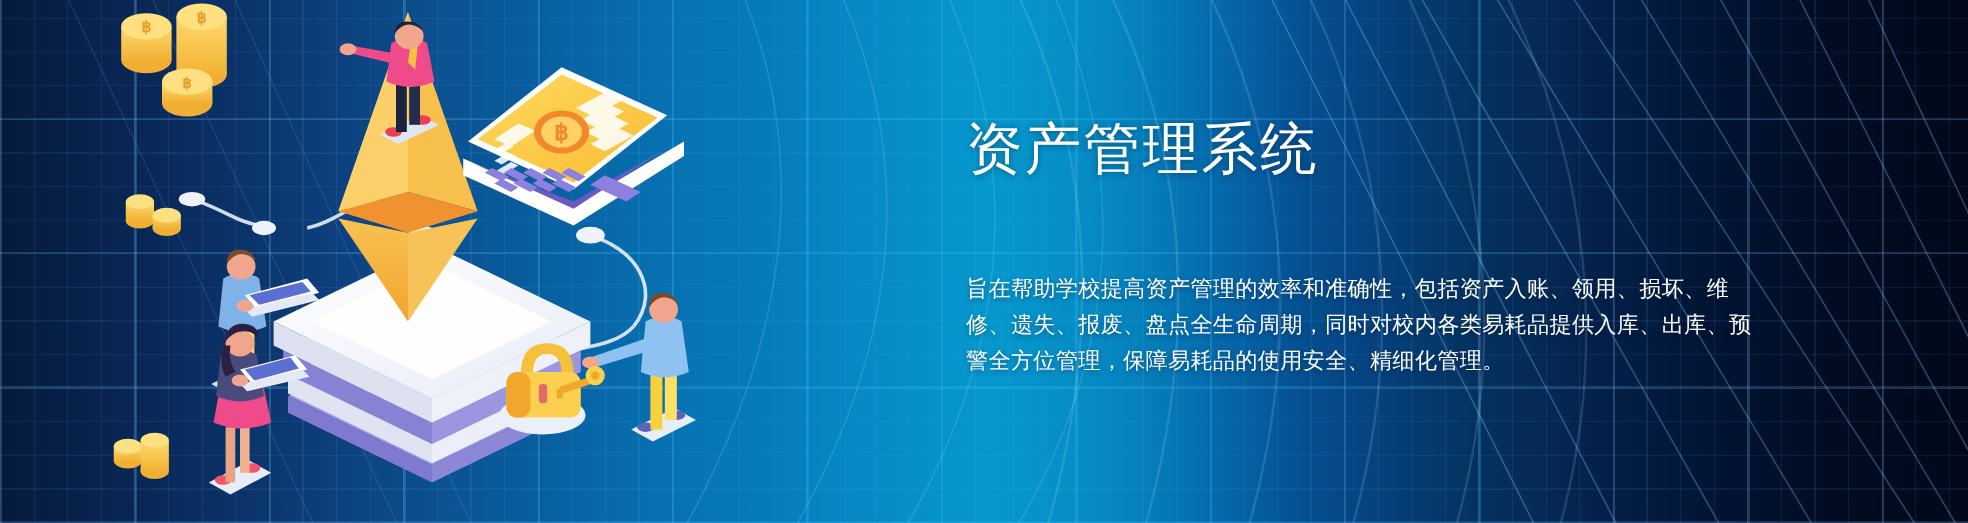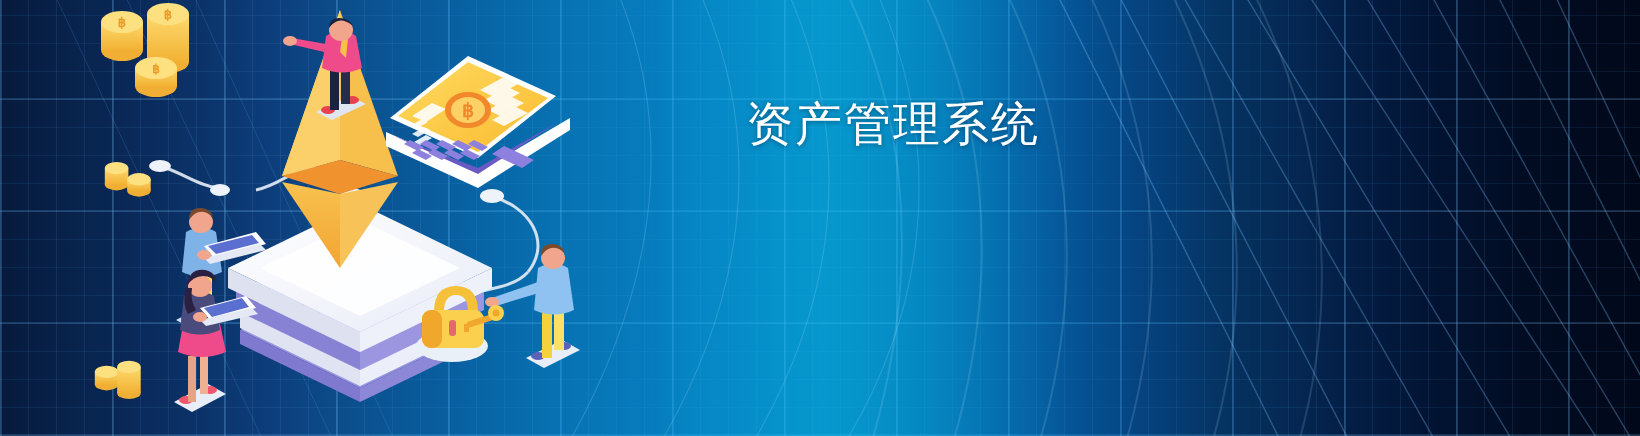--- a/index.html
+++ b/index.html
@@ -66,21 +66,21 @@
   .arcs svg{width:100%;height:100%;}
 
   
   .illus{
     position:absolute;left:60px;top:0;width:620px;height:436px;
   }
   .illus svg{width:100%;height:100%;display:block;}
 
   
   .copy{
-    position:absolute;left:746px;top:0;width:720px;height:436px;
+    position:absolute;left:805px;top:0;width:720px;height:436px;
   }
   .title{
     position:absolute;top:96px;left:0;
     color:#ffffff;
     font-size:47px;
     font-weight:400;
     letter-spacing:2px;
     line-height:1.2;
     white-space:nowrap;
     text-shadow:0 1px 5px rgba(0,40,70,.55);
@@ -361,15 +361,20 @@
           <rect x="404" y="324" width="5" height="8" fill="#f0a72c"></rect>
         </g>
         <ellipse cx="493" cy="258" rx="12" ry="11" fill="#f0a58c"></ellipse>
         <path d="M481 256 q10 -15 24 -3 q-3 -9 -13 -9 q-11 0 -11 12 z" fill="#7b4a2b"></path>
       </g>
     </svg>
   </div>
 
   <div class="copy">
     <div class="title">资产管理系统</div>
+    <div class="desc">
+      <p>旨在帮助学校提高资产管理的效率和准确性，包括资产入账、领用、损坏、维</p>
+      <p>修、遗失、报废、盘点全生命周期，同时对校内各类易耗品提供入库、出库、预</p>
+      <p>警全方位管理，保障易耗品的使用安全、精细化管理。</p>
+    </div>
   </div>
 
 </div>
 
 </body></html>

